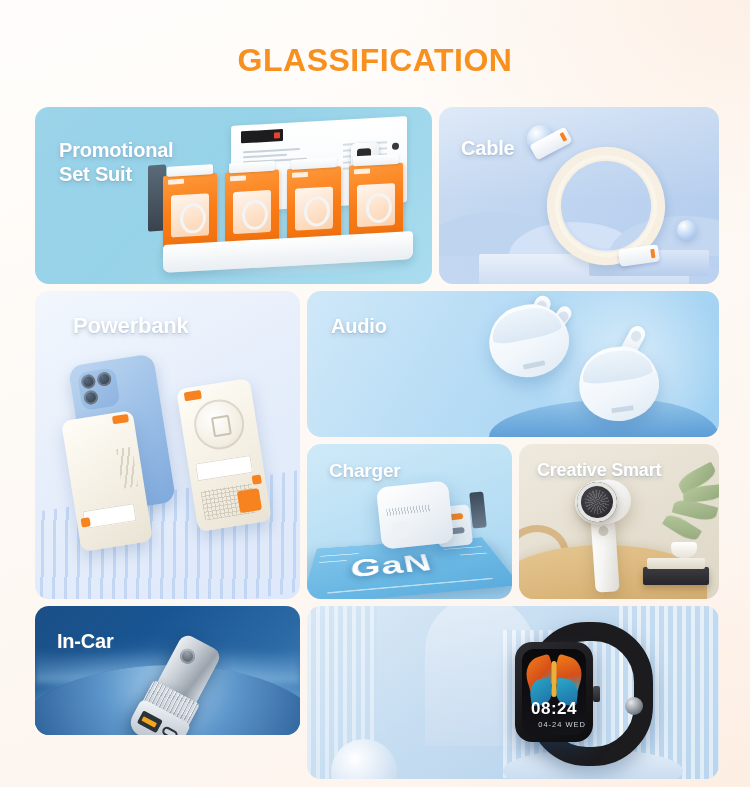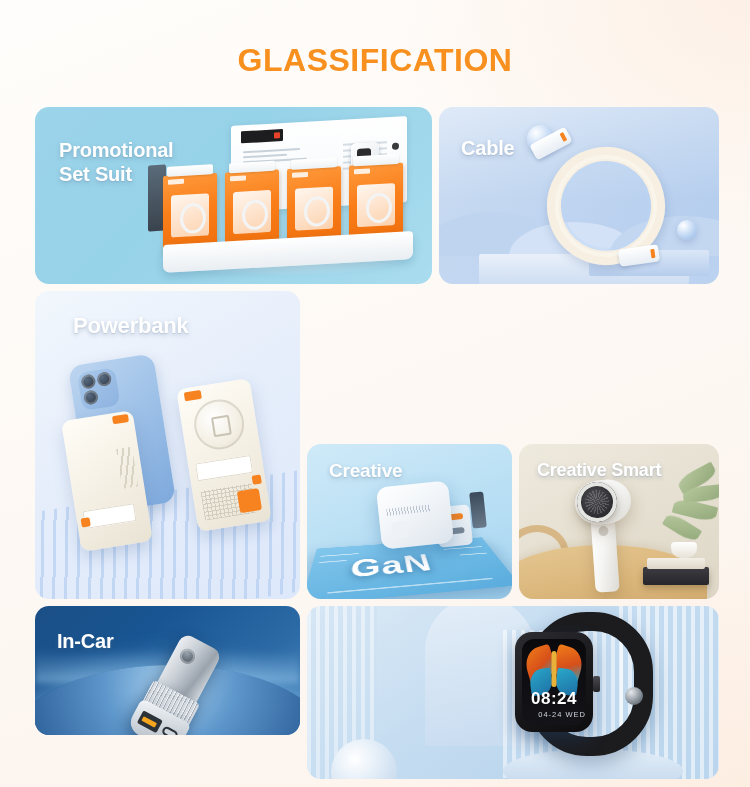--- a/index.html
+++ b/index.html
@@ -541,21 +541,21 @@
   .w-podium{
     position:absolute; left:196px; bottom:-14px; width:180px; height:44px;
     background: linear-gradient(180deg,#e4eef8 0%, #bed5ec 100%);
     border-radius:50%;
   }
   .w-ball{
     position:absolute; left:24px; bottom:-26px; width:66px; height:66px;
     border-radius:50%;
     background: radial-gradient(circle at 36% 30%, #ffffff 0%, #dbe8f5 50%, #b9d0e8 100%);
   }
-  .w-watch{ position:absolute; left:206px; top:4px; width:150px; height:148px;padding-left:47px; }
+  .w-watch{ position:absolute; left:206px; top:14px; width:150px; height:148px;padding-left:47px; }
   .w-strap{
     position:absolute; left:14px; top:2px; width:126px; height:144px;
     border:19px solid #1c1c1f; border-radius: 60px;
     box-shadow: 0 8px 18px rgba(40,75,115,.35);
   }
   .w-strap::after{
     content:""; position:absolute; right:-9px; top:56px; width:18px; height:18px;
     border-radius:50%;
     background: radial-gradient(circle at 34% 30%, #e6e9ec, #7e868f 62%, #3e444a 100%);
   }
@@ -696,20 +696,39 @@
       <div class="pb-bank b1">
         <div class="pb-accent top"></div>
         <div class="pb-vent"></div>
         <div class="pb-screen"></div>
         <div class="pb-accent bot"></div>
       </div>
     </div>
     <div class="card-label">Powerbank</div>
   </div>
 
+  <div class="card" id="card-audio">
+    <div class="scene">
+      <div class="audio-shine"></div>
+      <div class="audio-water"></div>
+      <div class="ear-bud b1"></div>
+      <div class="ear-bud b2"></div>
+      <div class="ear-case c1">
+          <div class="lid"></div>
+          <div class="brand"></div>
+        </div>
+      <div class="ear-bud b3"></div>
+      <div class="ear-bud b4"></div>
+      <div class="ear-case c2">
+          <div class="lid"></div>
+          <div class="brand"></div>
+        </div>
+    </div>
+    <div class="card-label">Audio</div>
+  </div>
 
   <div class="card" id="card-charger">
     <div class="scene">
       <div class="gan-plate">
         <div class="trace t1"></div>
           <div class="trace t2"></div>
         <div class="trace t3"></div>
           <div class="trace t4"></div>
         <div class="trace t5"></div>
       </div>
@@ -717,21 +736,21 @@
       <div class="charger-prongs"></div>
       <div class="charger-ports">
           <i></i>
           <i></i>
         </div>
       <div class="charger-body">
           <div class="strip"></div>
           <div class="lgo"></div>
         </div>
     </div>
-    <div class="card-label">Creative</div>
+    <div class="card-label">Charger</div>
   </div>
 
   <div class="card" id="card-creative">
     <div class="scene">
       <div class="cl-plant">
         <div class="cl-leaf l1"></div>
         <div class="cl-leaf l2"></div>
         <div class="cl-leaf l3"></div>
         <div class="cl-leaf l4"></div>
       </div>

